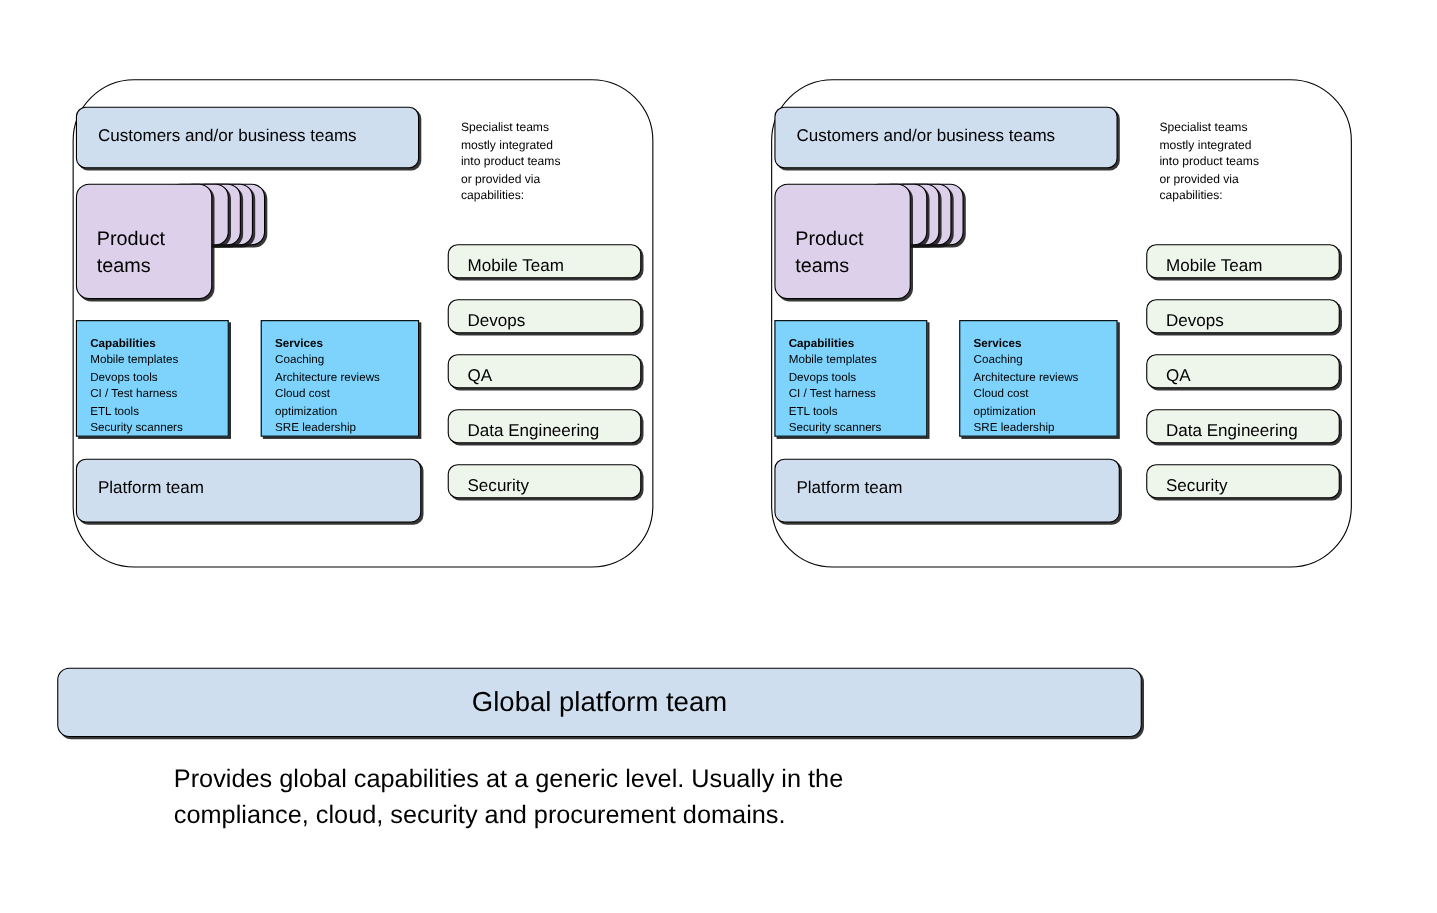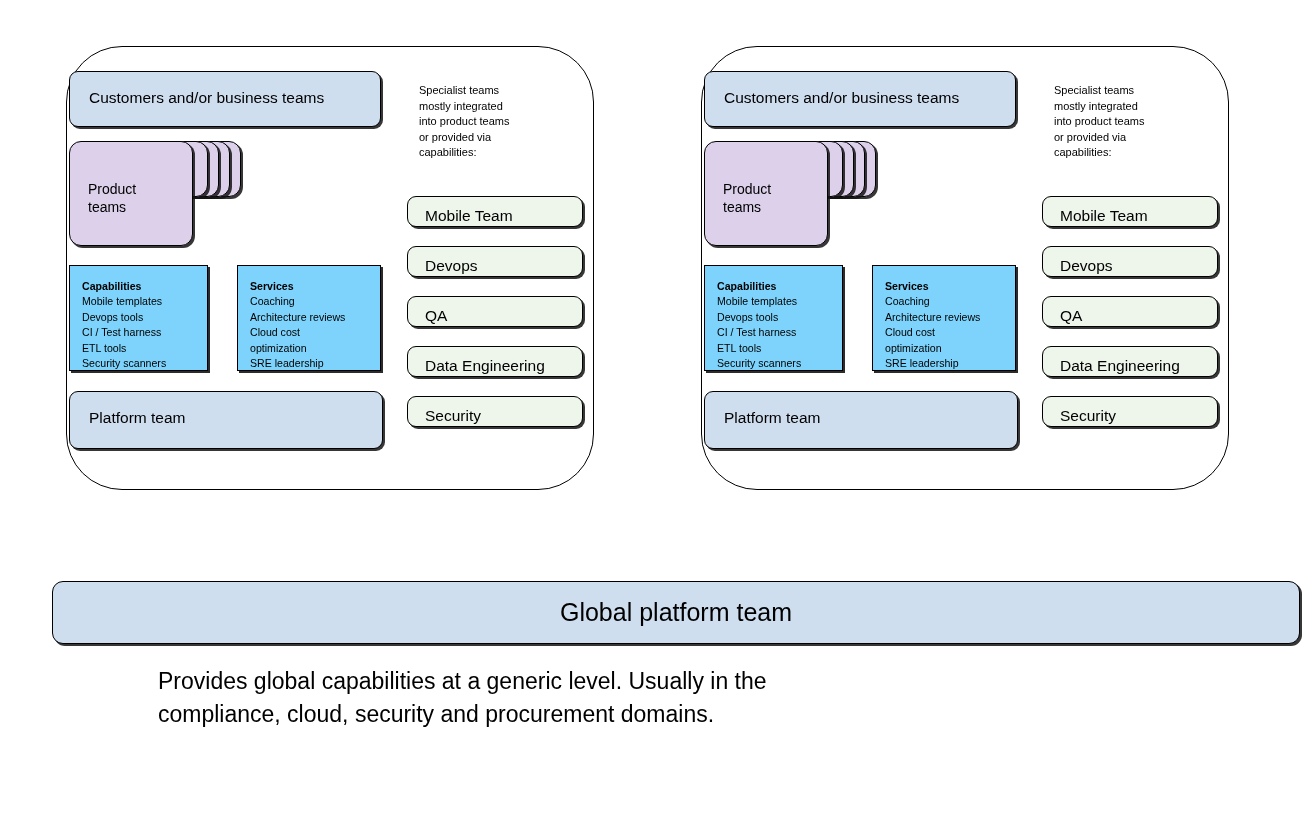--- a/index.html
+++ b/index.html
@@ -12,20 +12,21 @@
     height: 830px;
     position: relative;
     font-family: "Liberation Sans", sans-serif;
     color: #000000;
     overflow: hidden;
   }
 
   .canvas {
     position: absolute;
     inset: 0;
+    margin-top: 26px;
   }
 
   
   .org-panel {
     position: absolute;
     border: 1.6px solid #000000;
     border-radius: 56px;
     background: #ffffff;
     box-sizing: border-box;
   }
@@ -69,21 +70,21 @@
   }
   .green-box .box-label {
     left: 17px;
     top: 9px;
     font-size: 15.5px;
   }
   .purple-label {
     position: absolute;
     left: 19px;
     top: 41px;
-    font-size: 14px;
+    font-size: 18px;
     line-height: 1.32;
     white-space: pre-line;
     z-index: 6;
   }
 
   
   .list-box-inner {
     position: absolute;
     left: 12px;
     top: 13px;
@@ -113,21 +114,21 @@
     font-size: 25px;
     line-height: 1.2;
     white-space: nowrap;
   }
 
   
   .global-bar {
     position: absolute;
     left: 52px;
     top: 581px;
-    width: 1248px;
+    width: 986px;
     height: 63px;
     background: #cfdeef;
     border: 1.6px solid #000000;
     border-radius: 11px;
     box-shadow: 2px 2px 0 0 rgba(20,20,20,0.85);
     box-sizing: border-box;
     display: flex;
     align-items: center;
     justify-content: center;
   }

